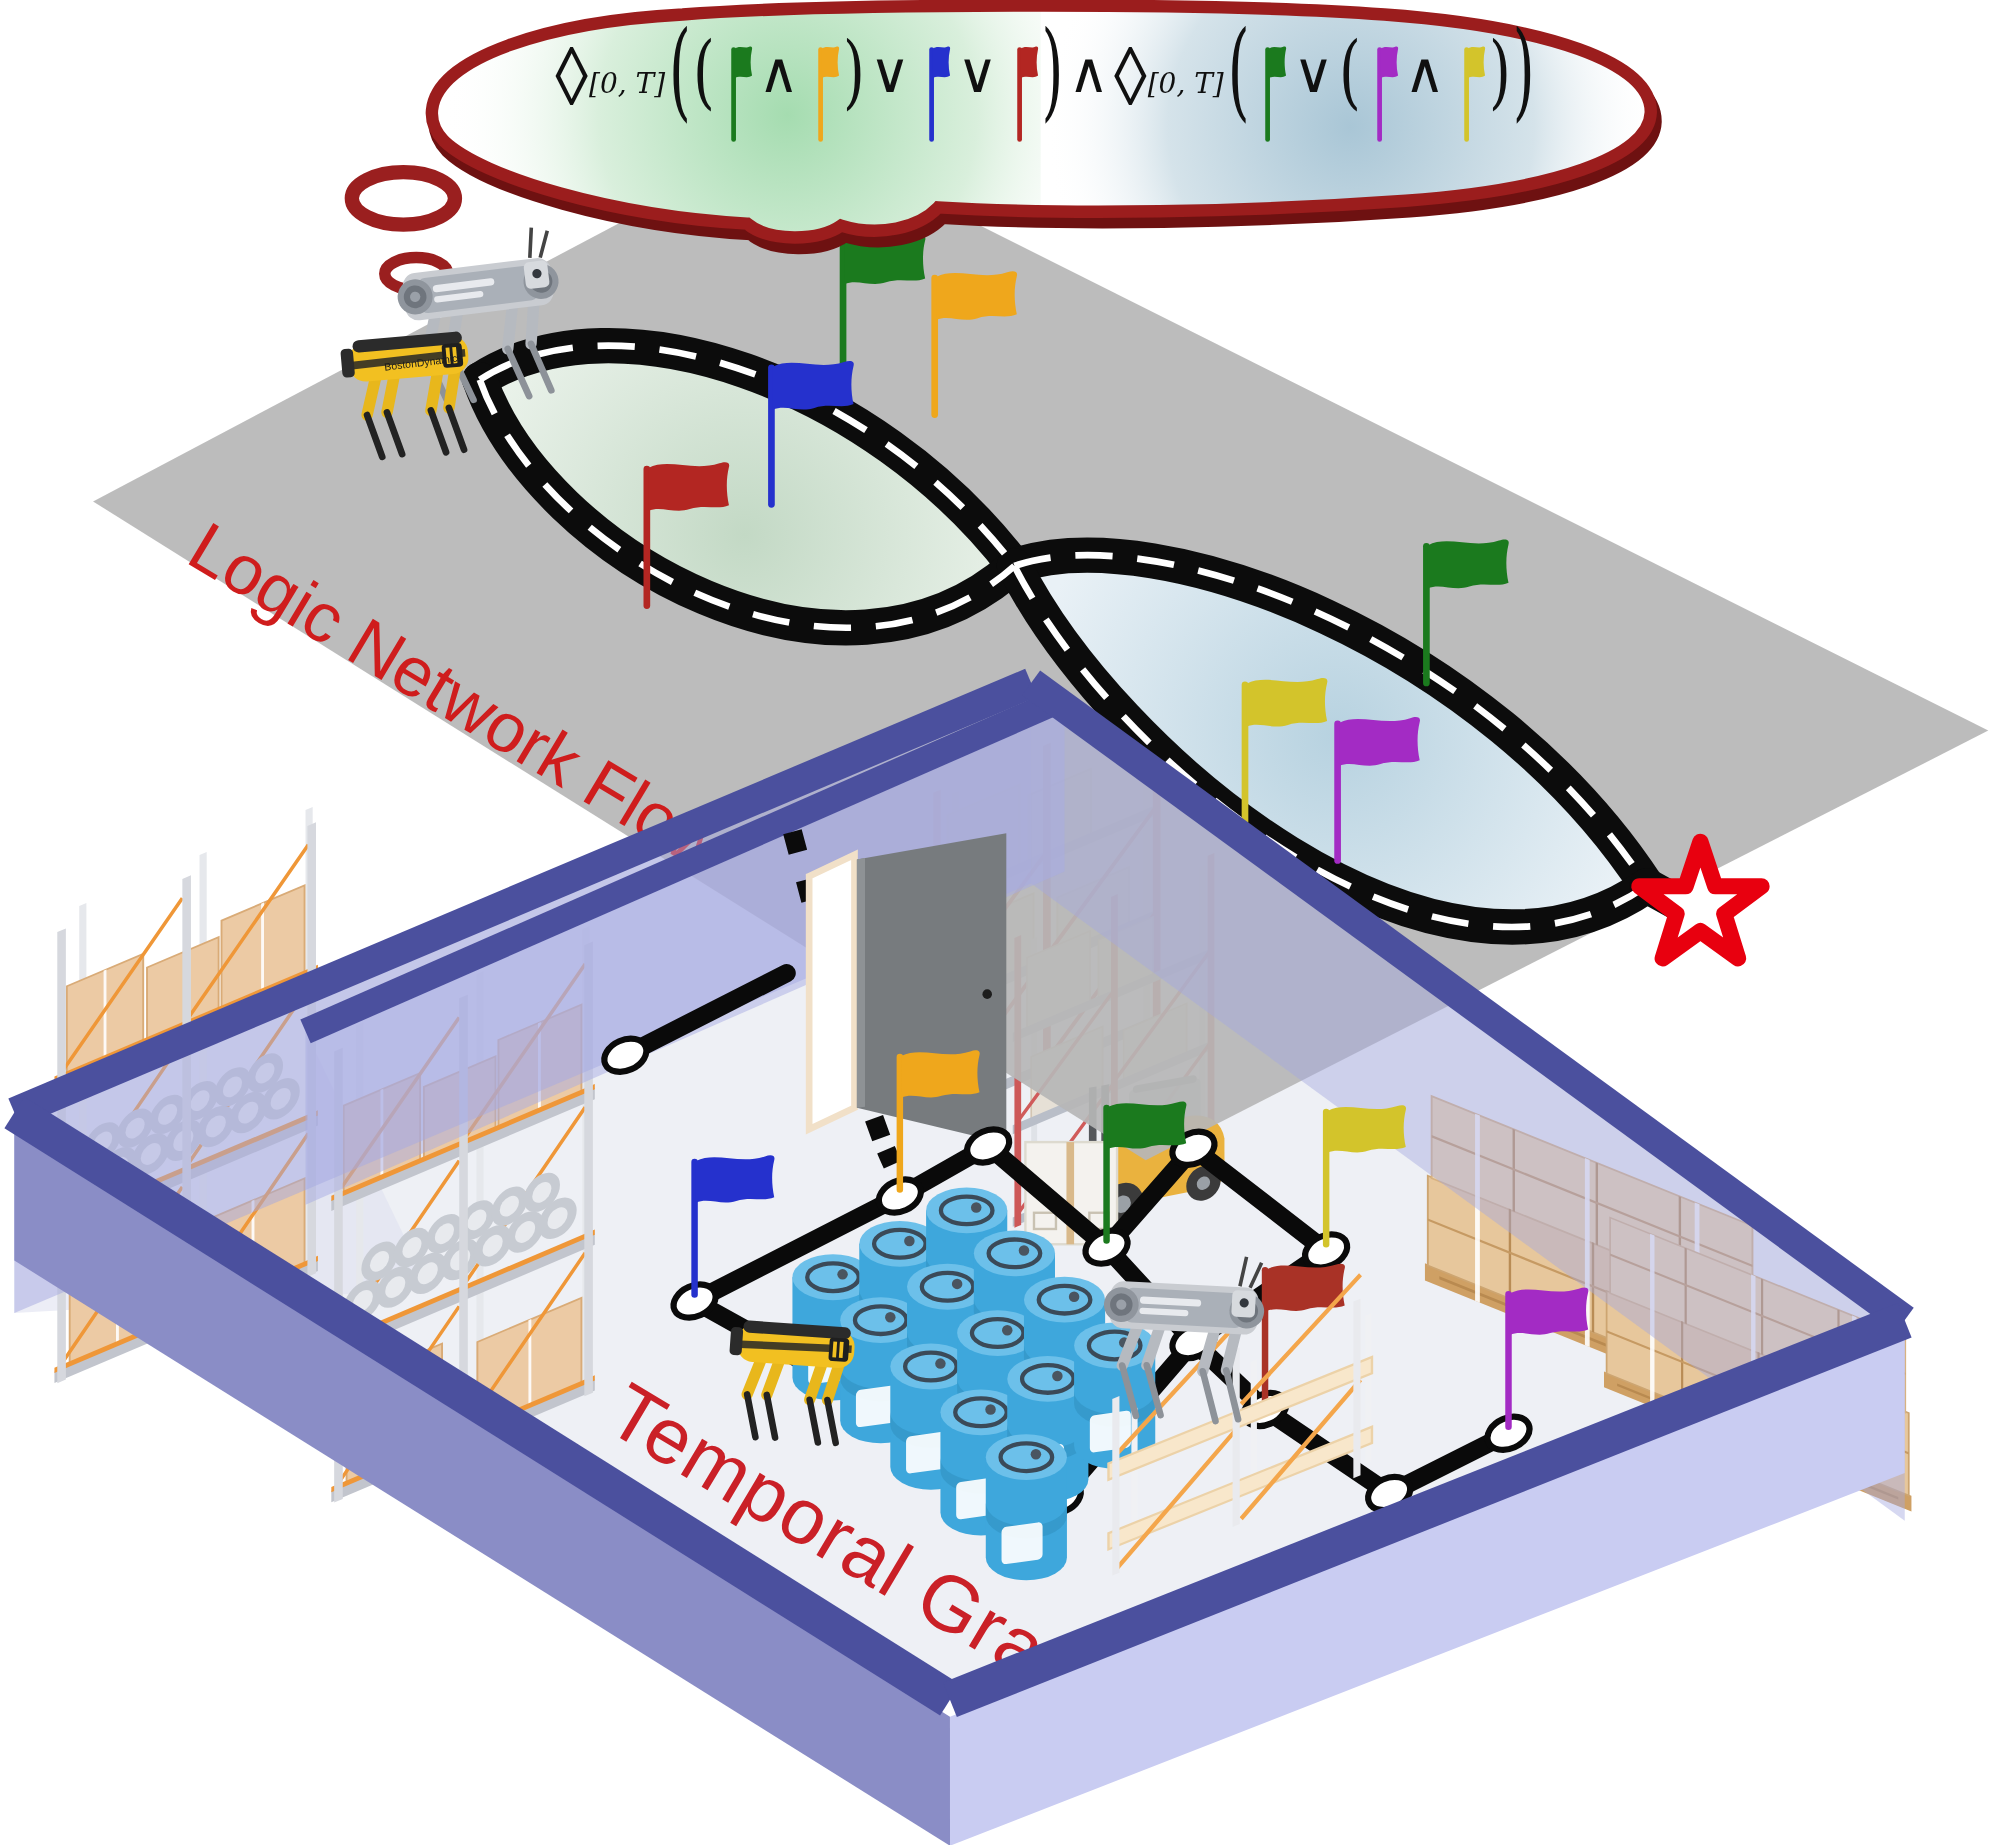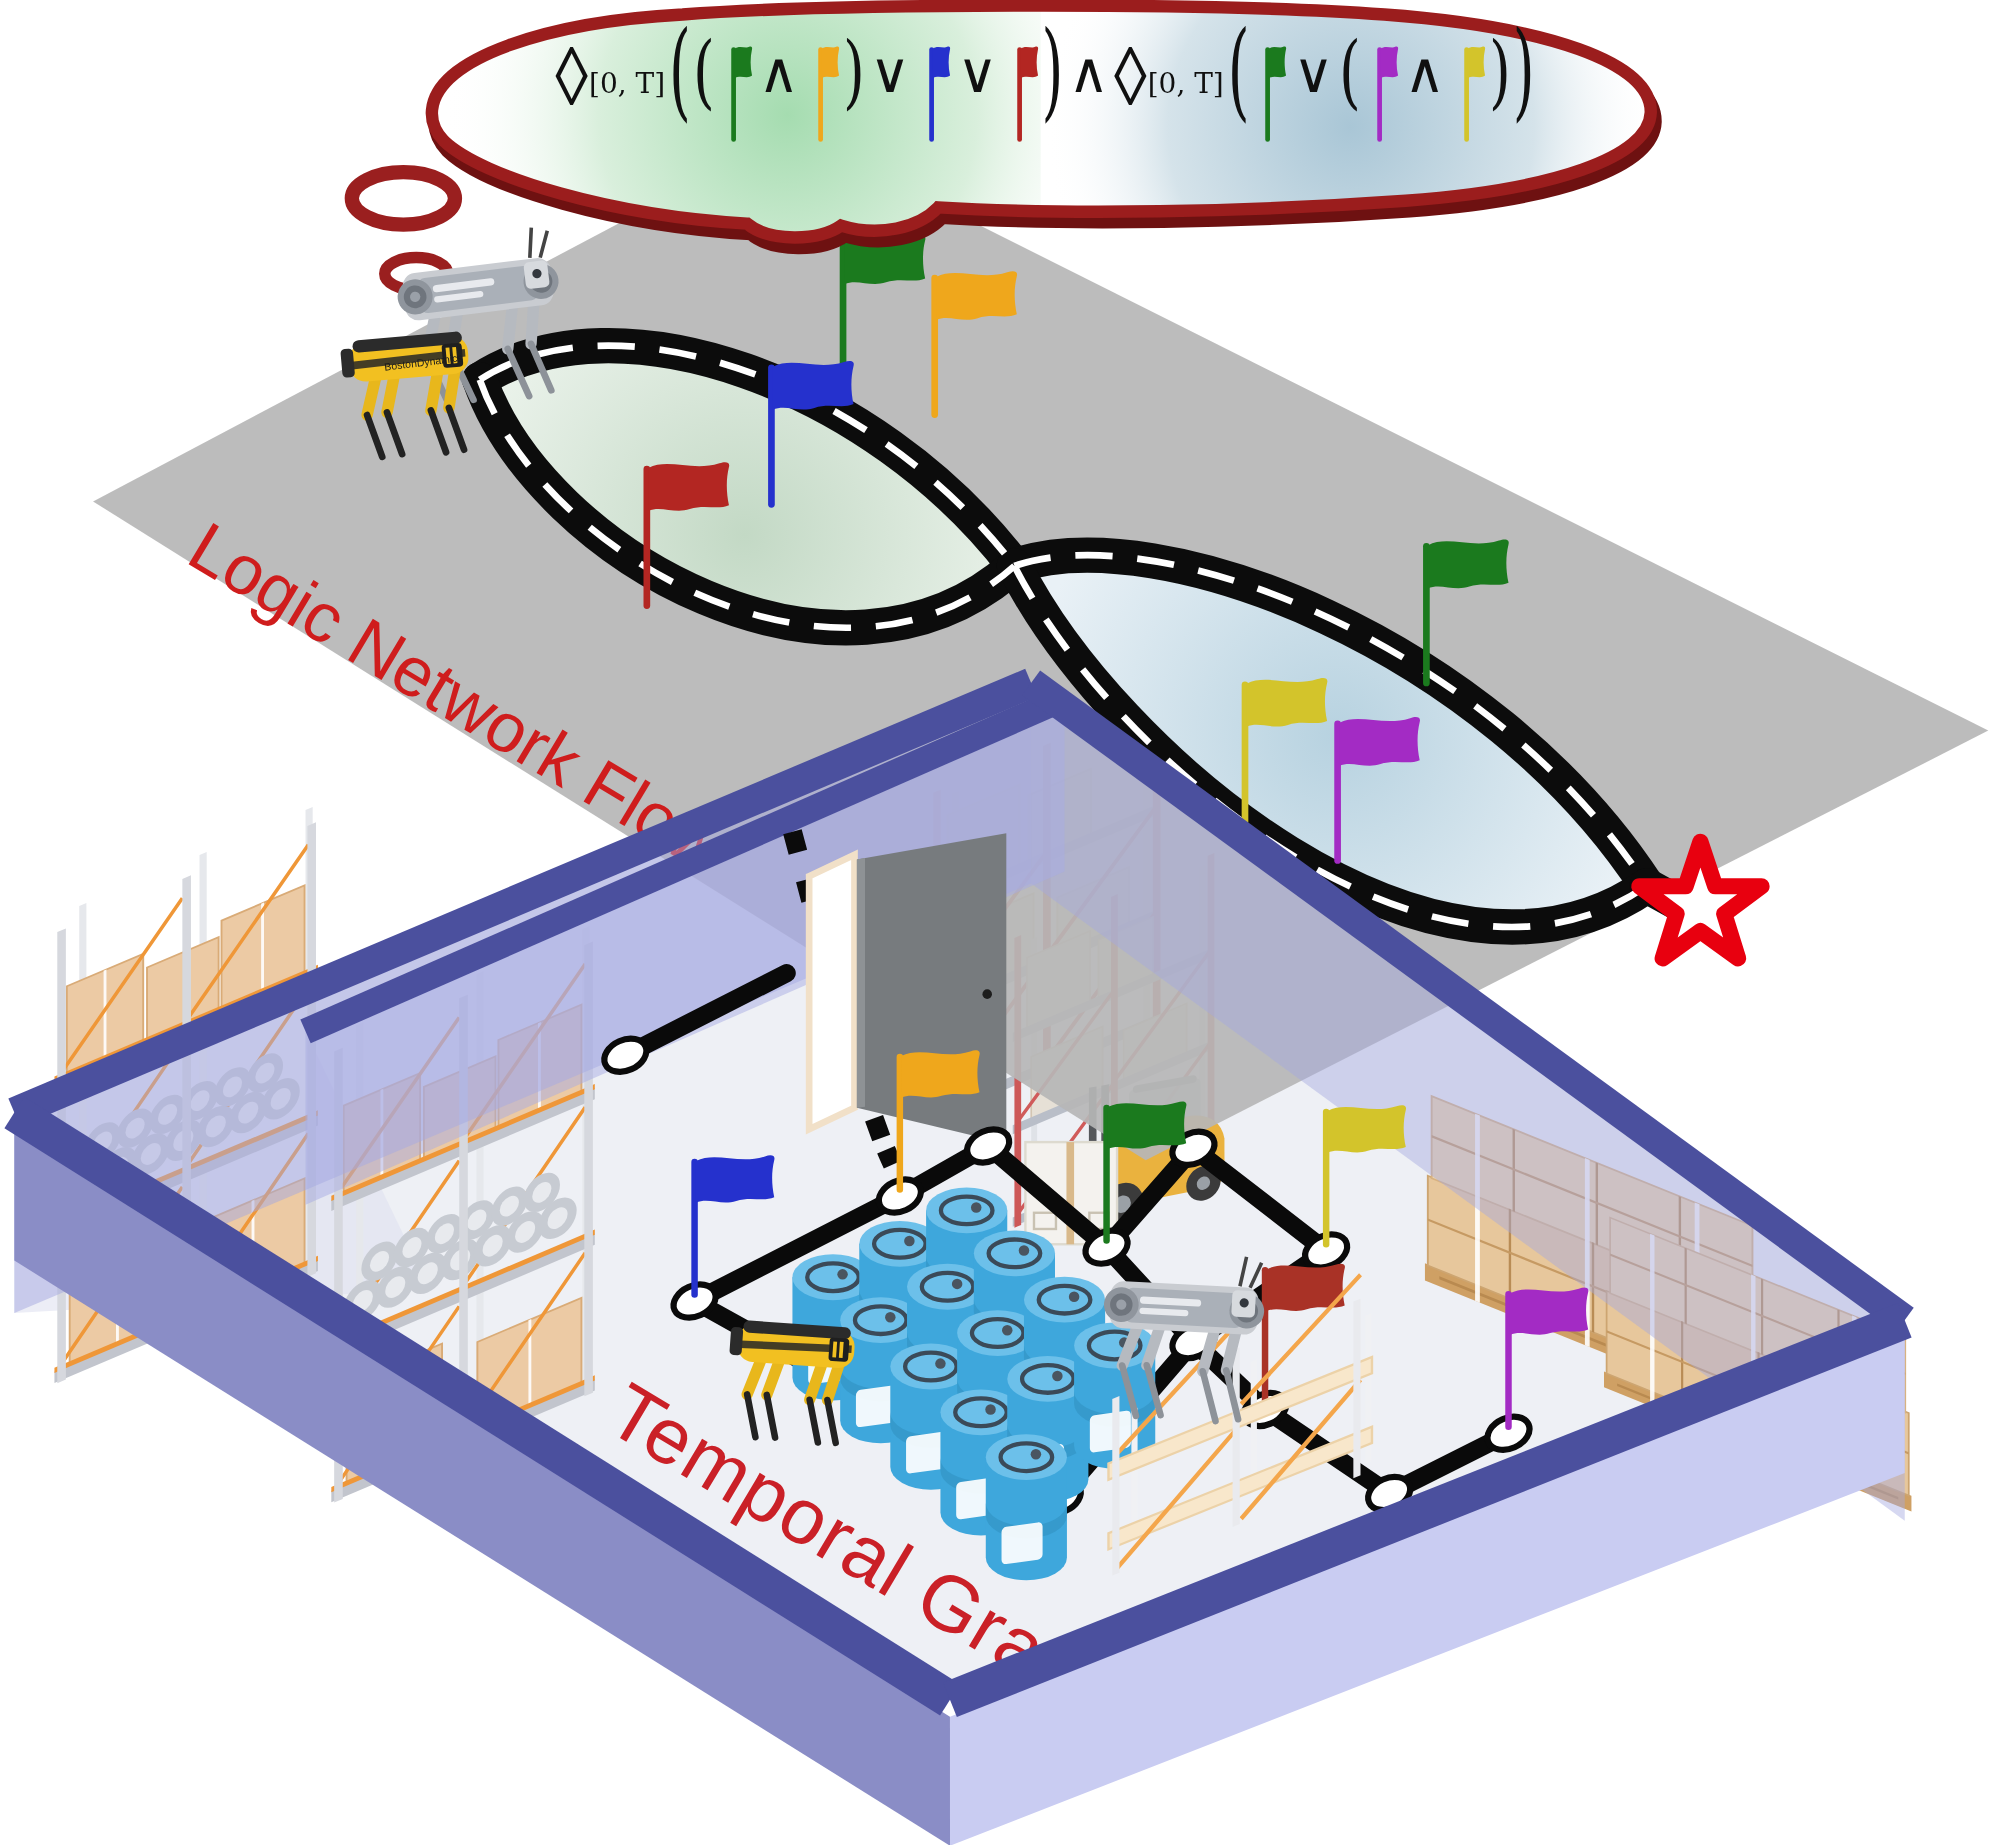--- a/index.html
+++ b/index.html
@@ -5,21 +5,21 @@
   html,body{margin:0;padding:0;background:#ffffff;}
   body{width:2015px;height:1846px;position:relative;font-family:"Liberation Sans",sans-serif;overflow:hidden;}
   #scene{position:absolute;left:0;top:0;}
   #formula{
     position:absolute;left:458px;top:42px;width:1174px;height:143px;z-index:5;
     display:flex;justify-content:center;align-items:flex-start;
     font-family:"DejaVu Serif",serif;font-size:56px;color:#101010;line-height:1.1;
   }
   #formula .op{font-family:"DejaVu Sans",sans-serif;font-weight:400;margin:0 3.8px;}
   #formula .dia{font-family:"DejaVu Sans",sans-serif;font-size:1.18em;font-weight:200;margin:0 1px;transform:scaleY(1.25);display:inline-block;}
-  #formula .sub{font-size:0.5em;position:relative;top:0.95em;margin-right:2.9px;}
+  #formula .sub{font-size:0.5em;font-style:italic;position:relative;top:0.95em;margin-right:2.9px;}
   #formula .p{display:inline-block;font-weight:300;transform-origin:50% 55%;margin:0 1px;}
   #formula .flagtok{display:inline-block;margin:1.9px 1.9px 0 1.9px;}
   text{user-select:none;}
 </style>
 </head>
 <body>
 
 <svg id="scene" width="2015" height="1846" viewBox="0 0 4221 3866" xmlns="http://www.w3.org/2000/svg">
 <defs>
   <radialGradient id="gradBubbleGreen" gradientUnits="userSpaceOnUse" cx="1650" cy="240" r="720">

